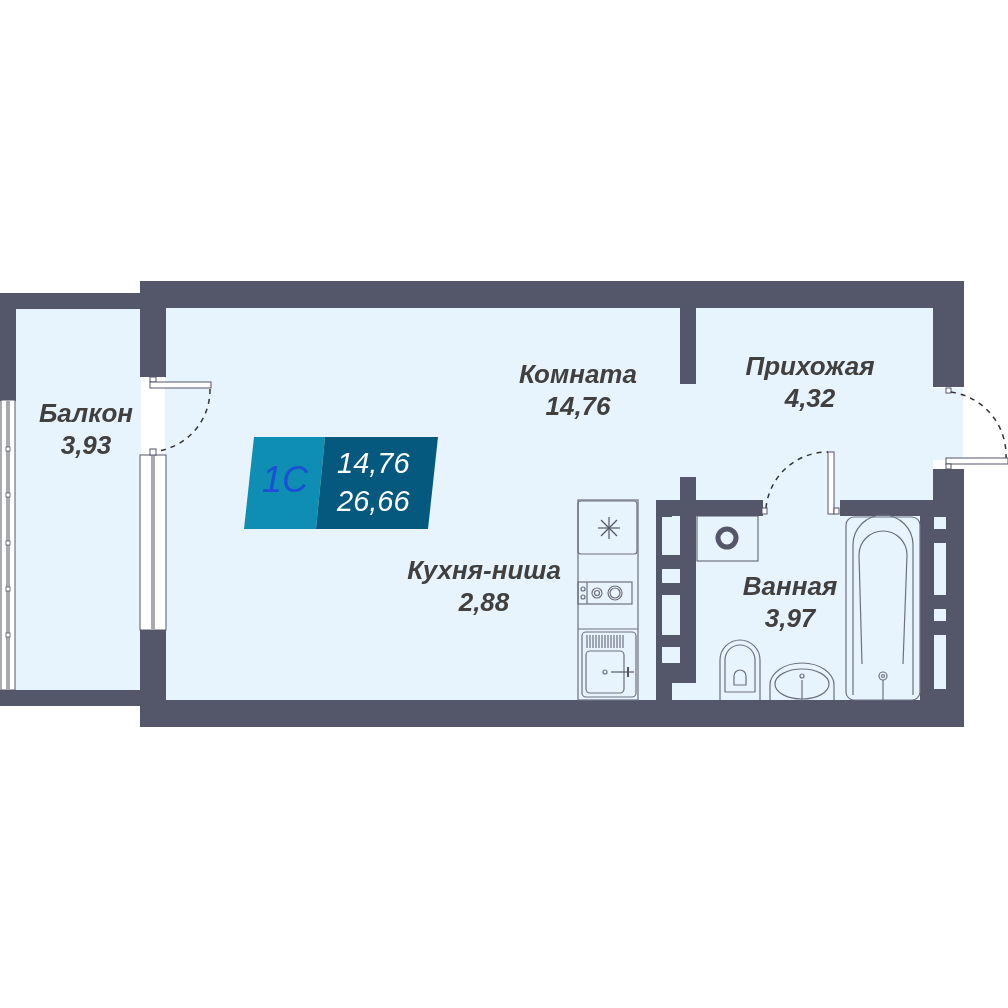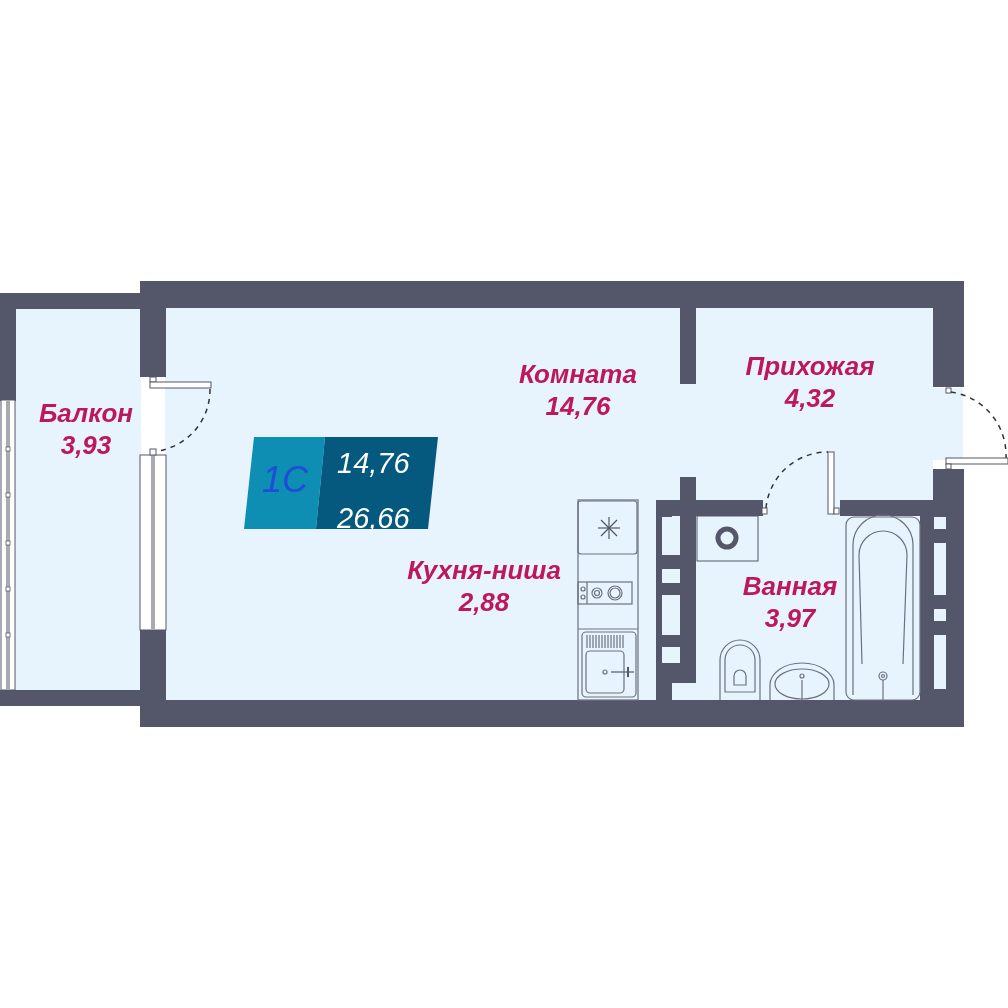--- a/index.html
+++ b/index.html
@@ -1,18 +1,18 @@
 <!DOCTYPE html>
 <html><head>
   <meta charset="utf-8">
   <style>
     html, body { margin: 0; padding: 0; background: #ffffff; }
     body { width: 1008px; height: 1008px; position: relative; overflow: hidden; font-family: "Liberation Sans", sans-serif; }
     svg { position: absolute; left: 0; top: 0; }
-    .label { position: absolute; text-align: center; font-family: "Liberation Sans", sans-serif; font-weight: bold; font-style: italic; color: #be185d; font-size: 26px; line-height: 32px; white-space: nowrap; transform: translateX(-50%); }
+    .label { position: absolute; text-align: center; font-family: "Liberation Sans", sans-serif; font-weight: bold; font-style: italic; color: #404040; font-size: 26px; line-height: 32px; white-space: nowrap; transform: translateX(-50%); }
     .badge-type { position: absolute; left: 262px; top: 459px; color: #1d4ed8; font-size: 36px; font-style: italic; font-family: "Liberation Sans", sans-serif; }
     .badge-area { position: absolute; left: 337px; color: #ffffff; font-size: 29px; font-style: italic; font-family: "Liberation Sans", sans-serif; line-height: 32px; }
   </style>
 </head>
 <body>
 
 <svg width="1008" height="1008" viewBox="0 0 1008 1008" xmlns="http://www.w3.org/2000/svg">
 
   <g fill="#e8f4fd">
     <rect x="15" y="308" width="126" height="382"></rect>
@@ -169,21 +169,21 @@
   </g>
 
   <g>
     <polygon points="254,437 325,437 316,529 244,529" fill="#0d8eb2"></polygon>
     <polygon points="325,437 438,437 428,529 316,529" fill="#05597e"></polygon>
   </g>
 </svg>
 
 <div class="badge-type">1С</div>
 <div class="badge-area" style="top:447px">14,76</div>
-<div class="badge-area" style="top:502px">26,66</div>
+<div class="badge-area" style="top:485px">26,66</div>
 
 <div class="label" style="left:86px; top:397px">
   <div>Балкон</div>
   <div>3,93</div>
 </div>
 <div class="label" style="left:578px; top:358px">
   <div>Комната</div>
   <div>14,76</div>
 </div>
 <div class="label" style="left:810px; top:350px">

